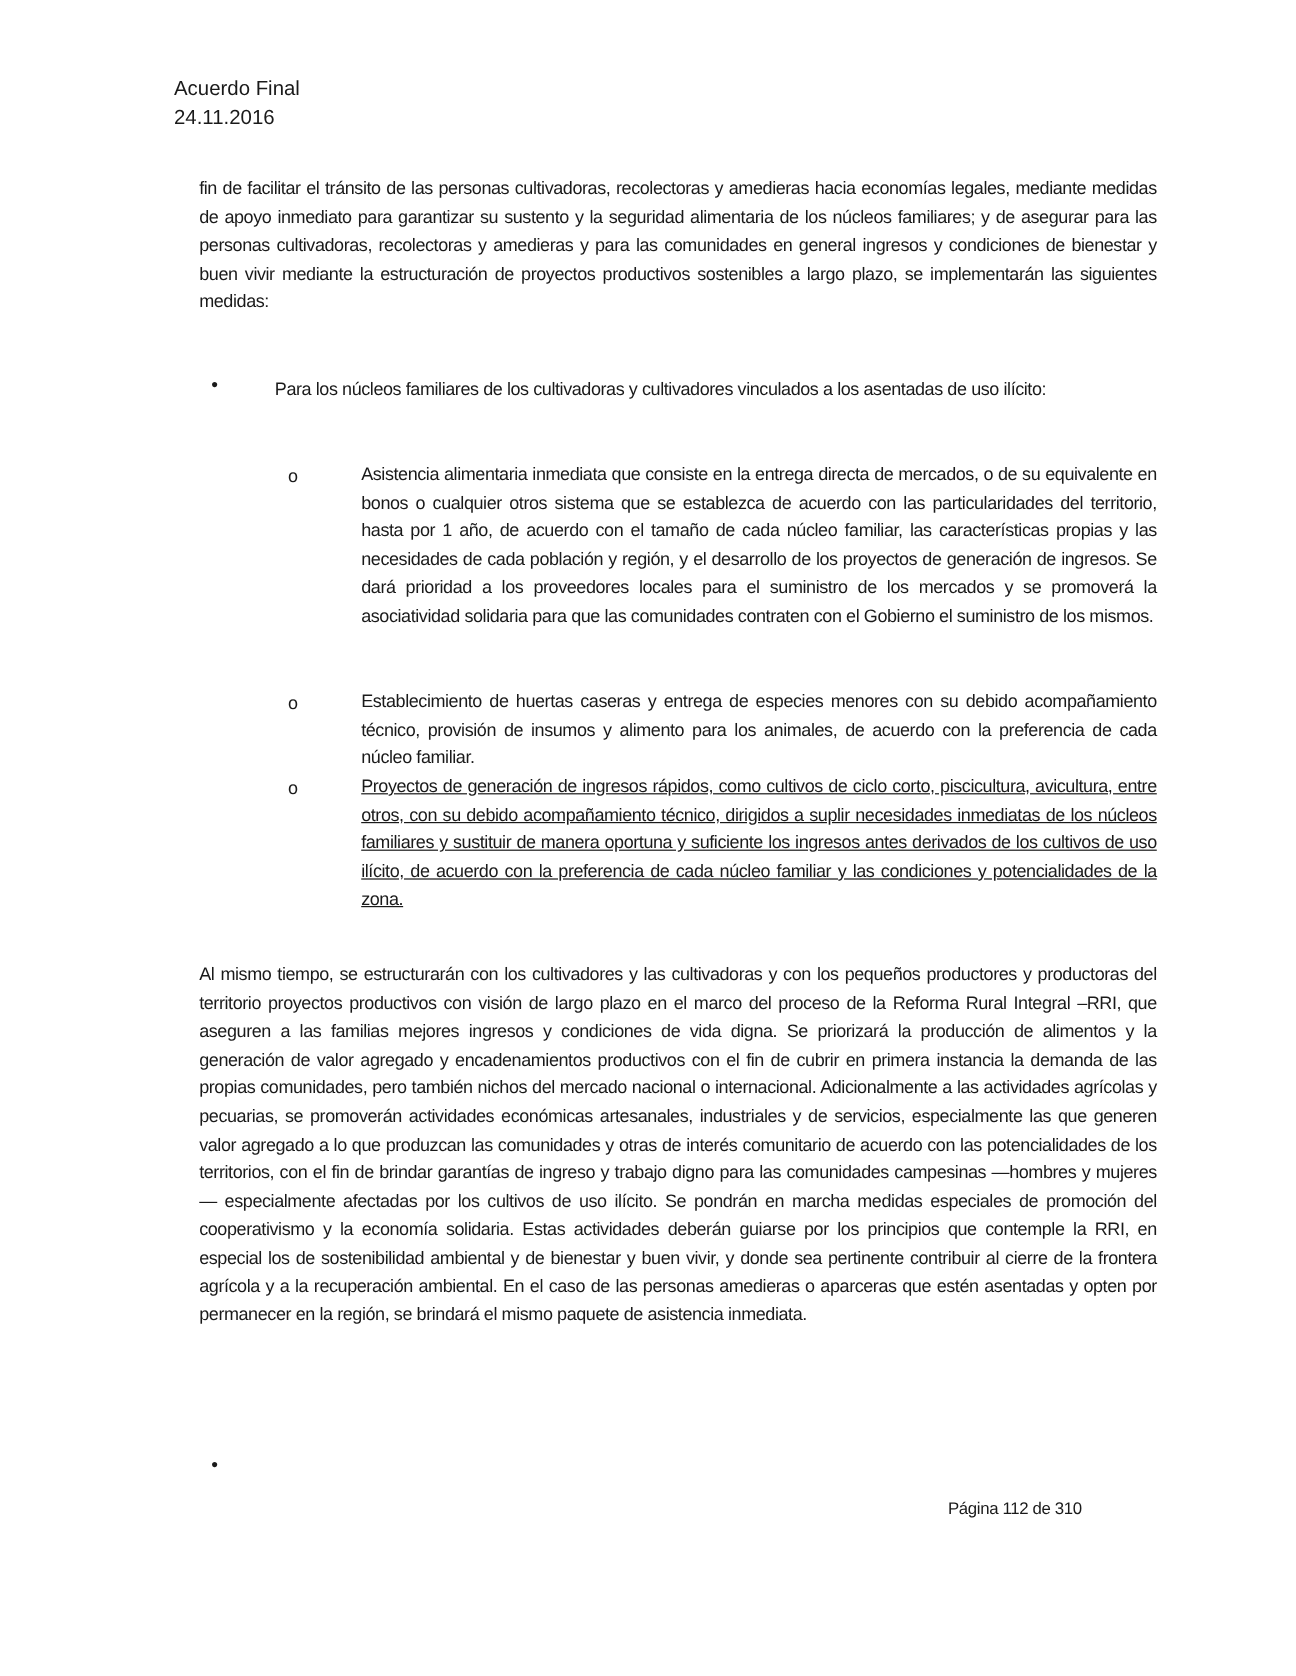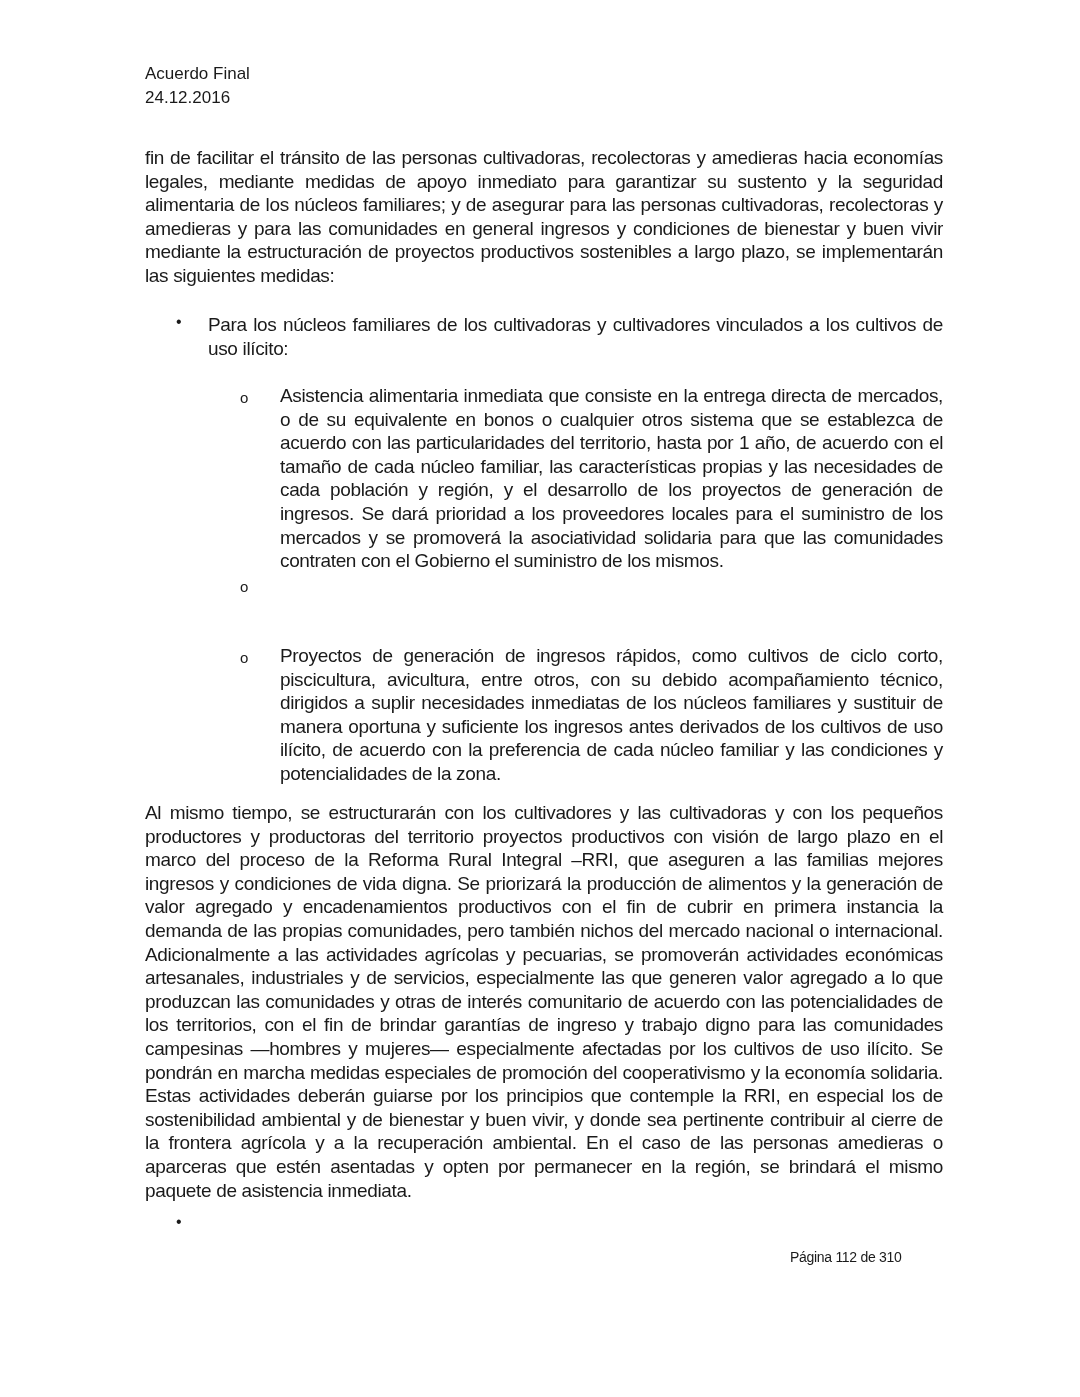--- a/index.html
+++ b/index.html
@@ -1,57 +1,58 @@
 <!DOCTYPE html>
 <html><head>
 <meta charset="utf-8">
 <style>
   html, body { margin: 0; padding: 0; background: #ffffff; }
   body { width: 1080px; height: 1397px; position: relative; overflow: hidden;
          font-family: "Liberation Sans", sans-serif; color: #1a1a1a; }
   .page { position: absolute; left: 0; top: 0; width: 1080px; height: 1397px; }
   .hdr { position: absolute; left: 145px; top: 62px; font-size: 17px; line-height: 24px; }
-  .blk { position: absolute; font-size: 19px; line-height: 23.6px; text-align: justify;
-         letter-spacing: -0.35px; word-spacing: 0px; }
+  .blk { position: absolute; font-size: 15px; line-height: 23.6px; text-align: justify;
+         letter-spacing: -0.35px; word-spacing: 0px; margin-left: 21px; }
   .p1 { left: 145px; top: 146px; width: 798px; }
   .b1 { left: 208px; top: 313px; width: 735px; }
   .bullet { position: absolute; font-size: 16px; }
   .dot1 { left: 176px; top: 313px; }
   .sub { position: absolute; left: 280px; width: 663px; }
   .s1 { top: 384px; }
   .s2 { top: 573px; }
-  .s3 { top: 644px; }
+  .s3 { top: 644px; text-decoration: underline; }
   .o1 { left: 240px; top: 386px; }
   .o2 { left: 240px; top: 575px; }
   .o3 { left: 240px; top: 646px; }
   .circ { position: absolute; font-size: 15px; line-height: 23.6px; }
   .p2 { left: 145px; top: 801px; width: 798px; }
   .dot2 { left: 176px; top: 1213px; }
   .b2 { left: 208px; top: 1213px; width: 735px; }
   .pg { position: absolute; left: 790px; top: 1245px; font-size: 14px; line-height: 24px; letter-spacing: -0.3px; }
 </style>
 </head>
 <body>
 
 <div class="page">
 
   <div class="hdr">
     <div>Acuerdo Final</div>
-    <div>24.12.2016</div>
+    <div>24.11.2016</div>
   </div>
 
   <div class="blk p1">fin de facilitar el tránsito de las personas cultivadoras, recolectoras y amedieras hacia economías legales, mediante medidas de apoyo inmediato para garantizar su sustento y la seguridad alimentaria de los núcleos familiares; y de asegurar para las personas cultivadoras, recolectoras y amedieras y para las comunidades en general ingresos y condiciones de bienestar y buen vivir mediante la estructuración de proyectos productivos sostenibles a largo plazo, se implementarán las siguientes medidas:</div>
 
   <span class="bullet dot1">•</span>
-  <div class="blk b1">Para los núcleos familiares de los cultivadoras y cultivadores vinculados a los cultivos de uso ilícito:</div>
+  <div class="blk b1">Para los núcleos familiares de los cultivadoras y cultivadores vinculados a los asentadas de uso ilícito:</div>
 
   <span class="circ o1">o</span>
   <div class="blk sub s1">Asistencia alimentaria inmediata que consiste en la entrega directa de mercados, o de su equivalente en bonos o cualquier otros sistema que se establezca de acuerdo con las particularidades del territorio, hasta por 1 año, de acuerdo con el tamaño de cada núcleo familiar, las características propias y las necesidades de cada población y región, y el desarrollo de los proyectos de generación de ingresos. Se dará prioridad a los proveedores locales para el suministro de los mercados y se promoverá la asociatividad solidaria para que las comunidades contraten con el Gobierno el suministro de los mismos.</div>
 
   <span class="circ o2">o</span>
+  <div class="blk sub s2">Establecimiento de huertas caseras y entrega de especies menores con su debido acompañamiento técnico, provisión de insumos y alimento para los animales, de acuerdo con la preferencia de cada núcleo familiar.</div>
 
   <span class="circ o3">o</span>
   <div class="blk sub s3">Proyectos de generación de ingresos rápidos, como cultivos de ciclo corto, piscicultura, avicultura, entre otros, con su debido acompañamiento técnico, dirigidos a suplir necesidades inmediatas de los núcleos familiares y sustituir de manera oportuna y suficiente los ingresos antes derivados de los cultivos de uso ilícito, de acuerdo con la preferencia de cada núcleo familiar y las condiciones y potencialidades de la zona.</div>
 
   <div class="blk p2">Al mismo tiempo, se estructurarán con los cultivadores y las cultivadoras y con los pequeños productores y productoras del territorio proyectos productivos con visión de largo plazo en el marco del proceso de la Reforma Rural Integral –RRI, que aseguren a las familias mejores ingresos y condiciones de vida digna. Se priorizará la producción de alimentos y la generación de valor agregado y encadenamientos productivos con el fin de cubrir en primera instancia la demanda de las propias comunidades, pero también nichos del mercado nacional o internacional. Adicionalmente a las actividades agrícolas y pecuarias, se promoverán actividades económicas artesanales, industriales y de servicios, especialmente las que generen valor agregado a lo que produzcan las comunidades y otras de interés comunitario de acuerdo con las potencialidades de los territorios, con el fin de brindar garantías de ingreso y trabajo digno para las comunidades campesinas —hombres y mujeres— especialmente afectadas por los cultivos de uso ilícito. Se pondrán en marcha medidas especiales de promoción del cooperativismo y la economía solidaria. Estas actividades deberán guiarse por los principios que contemple la RRI, en especial los de sostenibilidad ambiental y de bienestar y buen vivir, y donde sea pertinente contribuir al cierre de la frontera agrícola y a la recuperación ambiental. En el caso de las personas amedieras o aparceras que estén asentadas y opten por permanecer en la región, se brindará el mismo paquete de asistencia inmediata.</div>
 
   <span class="bullet dot2">•</span>
 
   <div class="pg">Página 112 de 310</div>
 </div>

